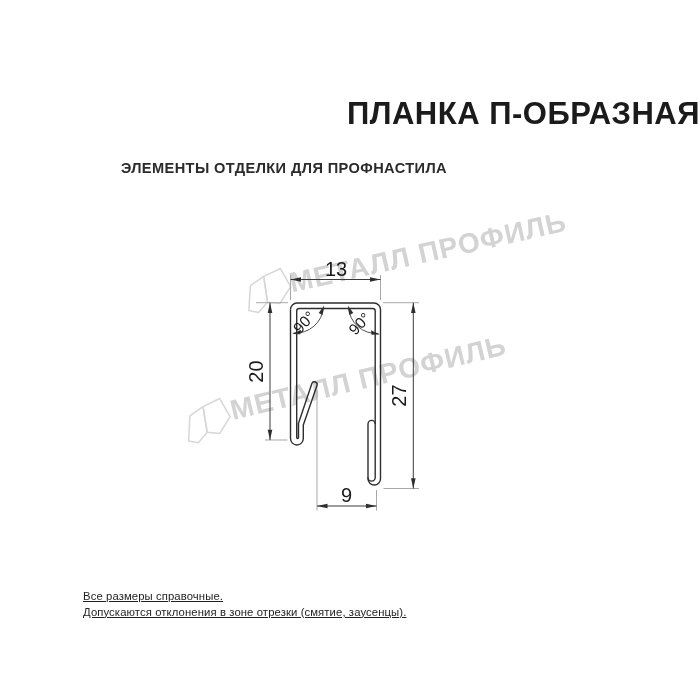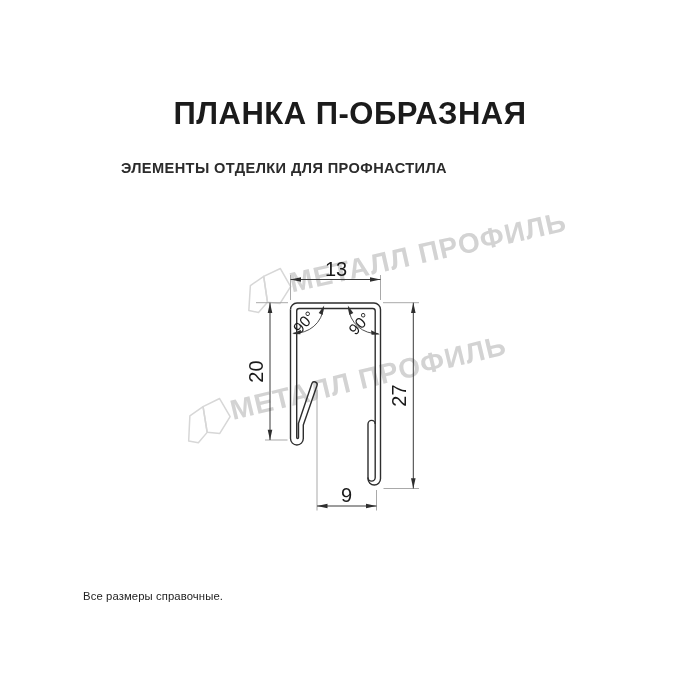--- a/index.html
+++ b/index.html
@@ -1,31 +1,31 @@
 <!DOCTYPE html>
 <html><head>
 <meta charset="utf-8">
 <style>
   html,body{margin:0;padding:0;}
   body{
     width:700px;height:700px;position:relative;background:#ffffff;
     font-family:"Liberation Sans", sans-serif;overflow:hidden;
   }
   .title{
-    position:absolute;top:100px;left:0;width:700px;text-align:center;
+    position:absolute;top:100px;left:0;width:700px;text-align:right;
     font-weight:700;font-size:31px;line-height:27px;color:#1b1b1b;
     letter-spacing:0.5px;
   }
   .subtitle{
     position:absolute;top:160px;left:0;width:568px;text-align:center;
     font-weight:700;font-size:14.6px;color:#2b2b2b;letter-spacing:0.4px;
   }
   .footnotes{
     position:absolute;left:83px;top:589px;
-    font-size:11.3px;line-height:15.5px;color:#232323;letter-spacing:0.1px;
+    font-size:11.3px;line-height:15.5px;color:#232323;letter-spacing:0.1px;text-decoration:underline;
   }
   svg{position:absolute;left:0;top:0;}
   svg text{font-family:"Liberation Sans", sans-serif;fill:#1a1a1a;}
   .dimtxt{font-size:20px;}
   .angtxt{font-size:15.5px;}
   .wmtxt{font-size:28px;font-weight:700;fill:#d3d3d3;letter-spacing:1px;}
   .wmlogo{fill:none;stroke:#d7d7d7;stroke-width:1.5;stroke-linejoin:round;}
   .profile{fill:none;stroke:#2e2e2e;stroke-width:1.4;stroke-linejoin:round;}
   .dimline{stroke:#3a3a3a;stroke-width:1;fill:none;}
   .extline{stroke:#9f9f9f;stroke-width:0.9;fill:none;}
@@ -124,13 +124,14 @@
     <text class="dimtxt" text-anchor="middle" transform="translate(262.5,371.5) rotate(-90)">20</text>
     <text class="dimtxt" text-anchor="middle" transform="translate(406,395.5) rotate(-90)">27</text>
     <text class="dimtxt" x="346.5" y="501.5" text-anchor="middle">9</text>
     <text class="angtxt" text-anchor="middle" transform="translate(308,326) rotate(-46)">90°</text>
     <text class="angtxt" text-anchor="middle" transform="translate(363.5,327.5) rotate(-46)">90°</text>
   </g>
 </svg>
 
 <div class="footnotes">
   <div>Все размеры справочные.</div>
+  <div>Допускаются отклонения в зоне отрезки (смятие, заусенцы).</div>
 </div>
 
 </body></html>

